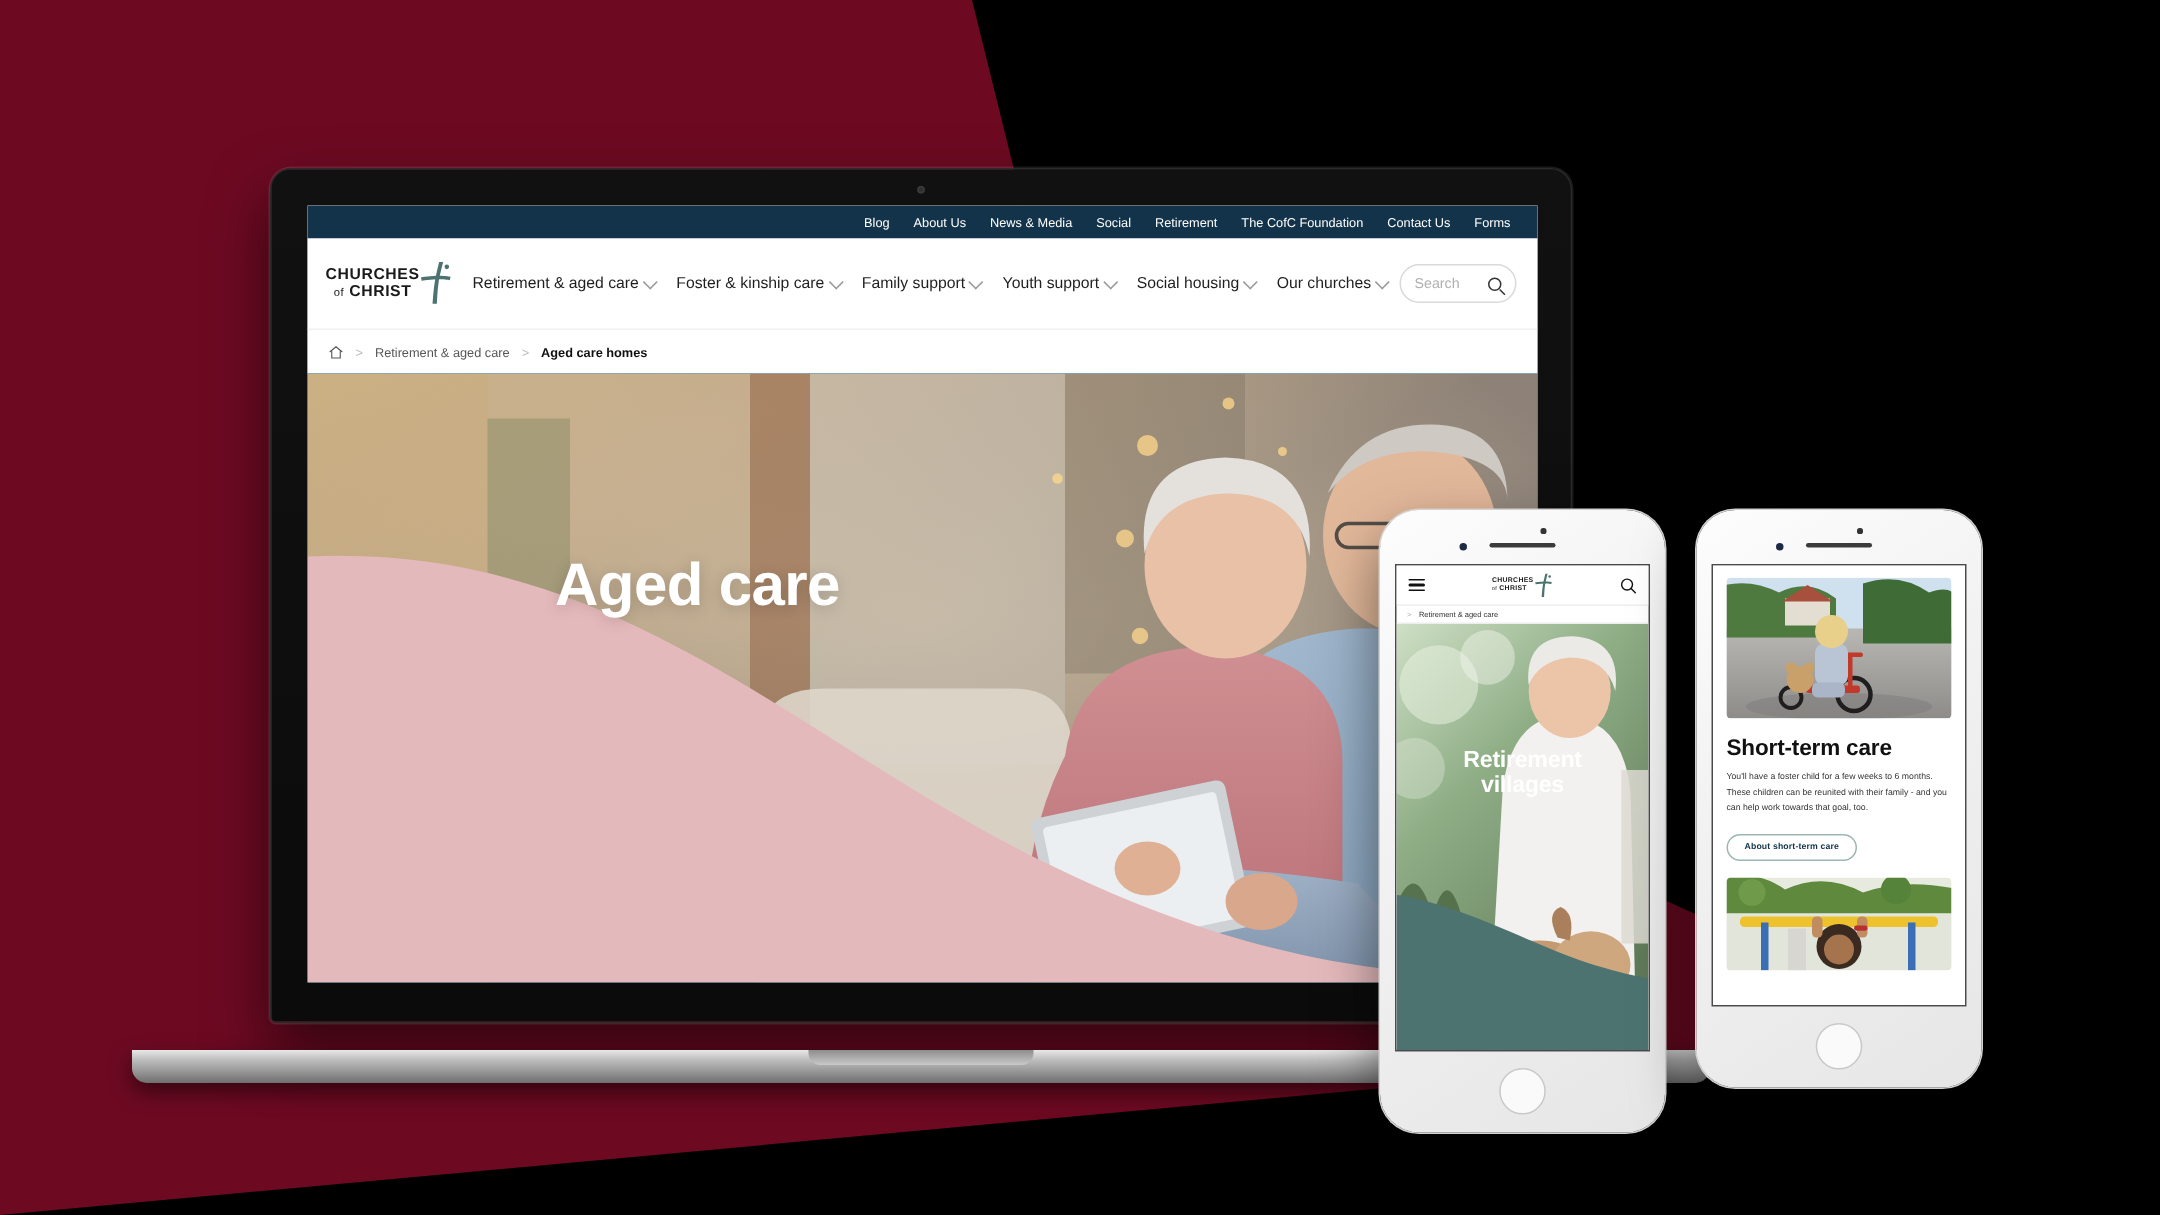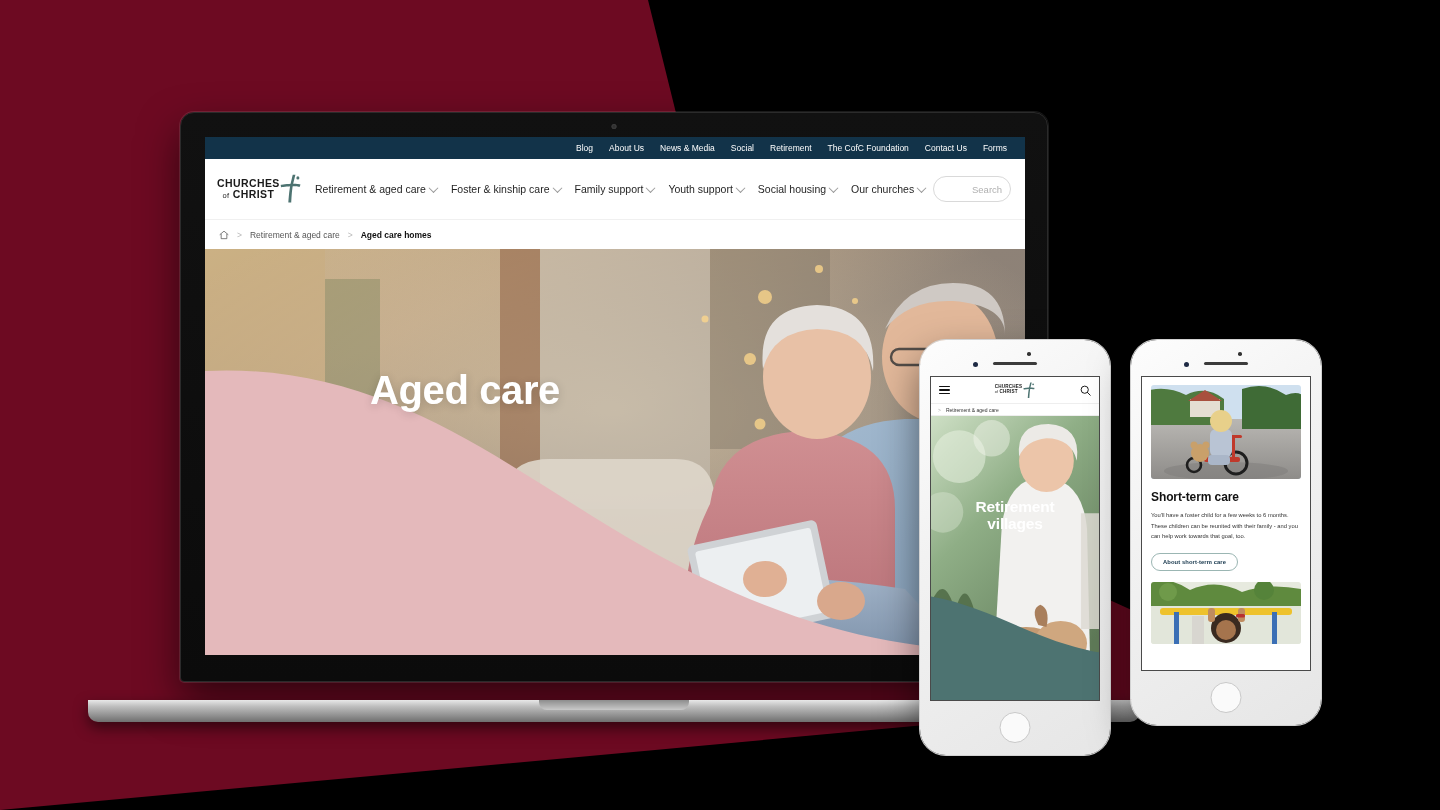--- a/index.html
+++ b/index.html
@@ -83,21 +83,21 @@
   .logo-cross{ margin-left:-2px; }
 
   .navitems{ display:flex; align-items:center; gap:14px; margin-left:14px; flex:1 1 auto; }
   .navitem{ display:flex; align-items:center; gap:4px; font-size:10.5px; color:#1f1f1f; white-space:nowrap; cursor:pointer; }
   .chev{ width:7px; height:7px; border-right:1.2px solid #9a9a9a; border-bottom:1.2px solid #9a9a9a;
          transform:rotate(45deg) translate(-1px,-1px); }
   .searchbox{
     margin-left:auto; width:78px; height:26px; border:1px solid #d9d9d9; border-radius:14px;
     display:flex; align-items:center; justify-content:space-between; padding:0 9px;
   }
-  .searchbox span{ font-size:9.5px; color:#b0b0b0;margin-left:29px; }
+  .searchbox span{ font-size:9.5px; color:#b0b0b0; }
   .mag{ width:9px; height:9px; border:1.3px solid #333; border-radius:50%; position:relative; }
   .mag:after{ content:""; position:absolute; right:-3.5px; bottom:-3px; width:4.5px; height:1.3px;
               background:#333; transform:rotate(45deg); }
 
   .crumbbar{
     height:30px; background:#fff; border-top:1px solid #f0f0f0;
     display:flex; align-items:center; gap:8px; padding-left:14px;
     font-size:8.5px; color:#555;
   }
   .crumbbar .sep{ color:#b9b9b9; }
@@ -162,21 +162,21 @@
   .p1-crumb .sep{ color:#aaa; }
   .p1-hero{ position:relative; flex:1 1 auto; overflow:hidden; }
   .p1-title{
     position:absolute; left:0; right:0; top:82px; text-align:center; z-index:3;
     color:#fff; font-size:15.5px; font-weight:700; line-height:1.12; letter-spacing:-.2px;
   }
 
   
   .p2-inner{ padding:8px 9px 0 9px; height:100%; background:#fff; overflow:hidden; }
   .p2-card-img{ width:100%; height:94px; border-radius:3px; overflow:hidden; position:relative; }
-  .p2-h{ font-size:12px; font-weight:700; color:#111; margin-top:11px; letter-spacing:-.1px; }
+  .p2-h{ font-size:15px; font-weight:700; color:#111; margin-top:11px; letter-spacing:-.1px; }
   .p2-p{ font-size:5.8px; line-height:1.85; color:#333; margin-top:6px; }
   .p2-btn{
     display:inline-block; margin-top:11px; padding:5px 11px;
     border:1px solid #9bb6b3; border-radius:11px;
     font-size:5.8px; font-weight:700; color:#123349; letter-spacing:.1px;
   }
   .p2-card-img2{ width:100%; height:62px; border-radius:3px; overflow:hidden; margin-top:11px; position:relative; }
 </style>
 </head>
 <body>

